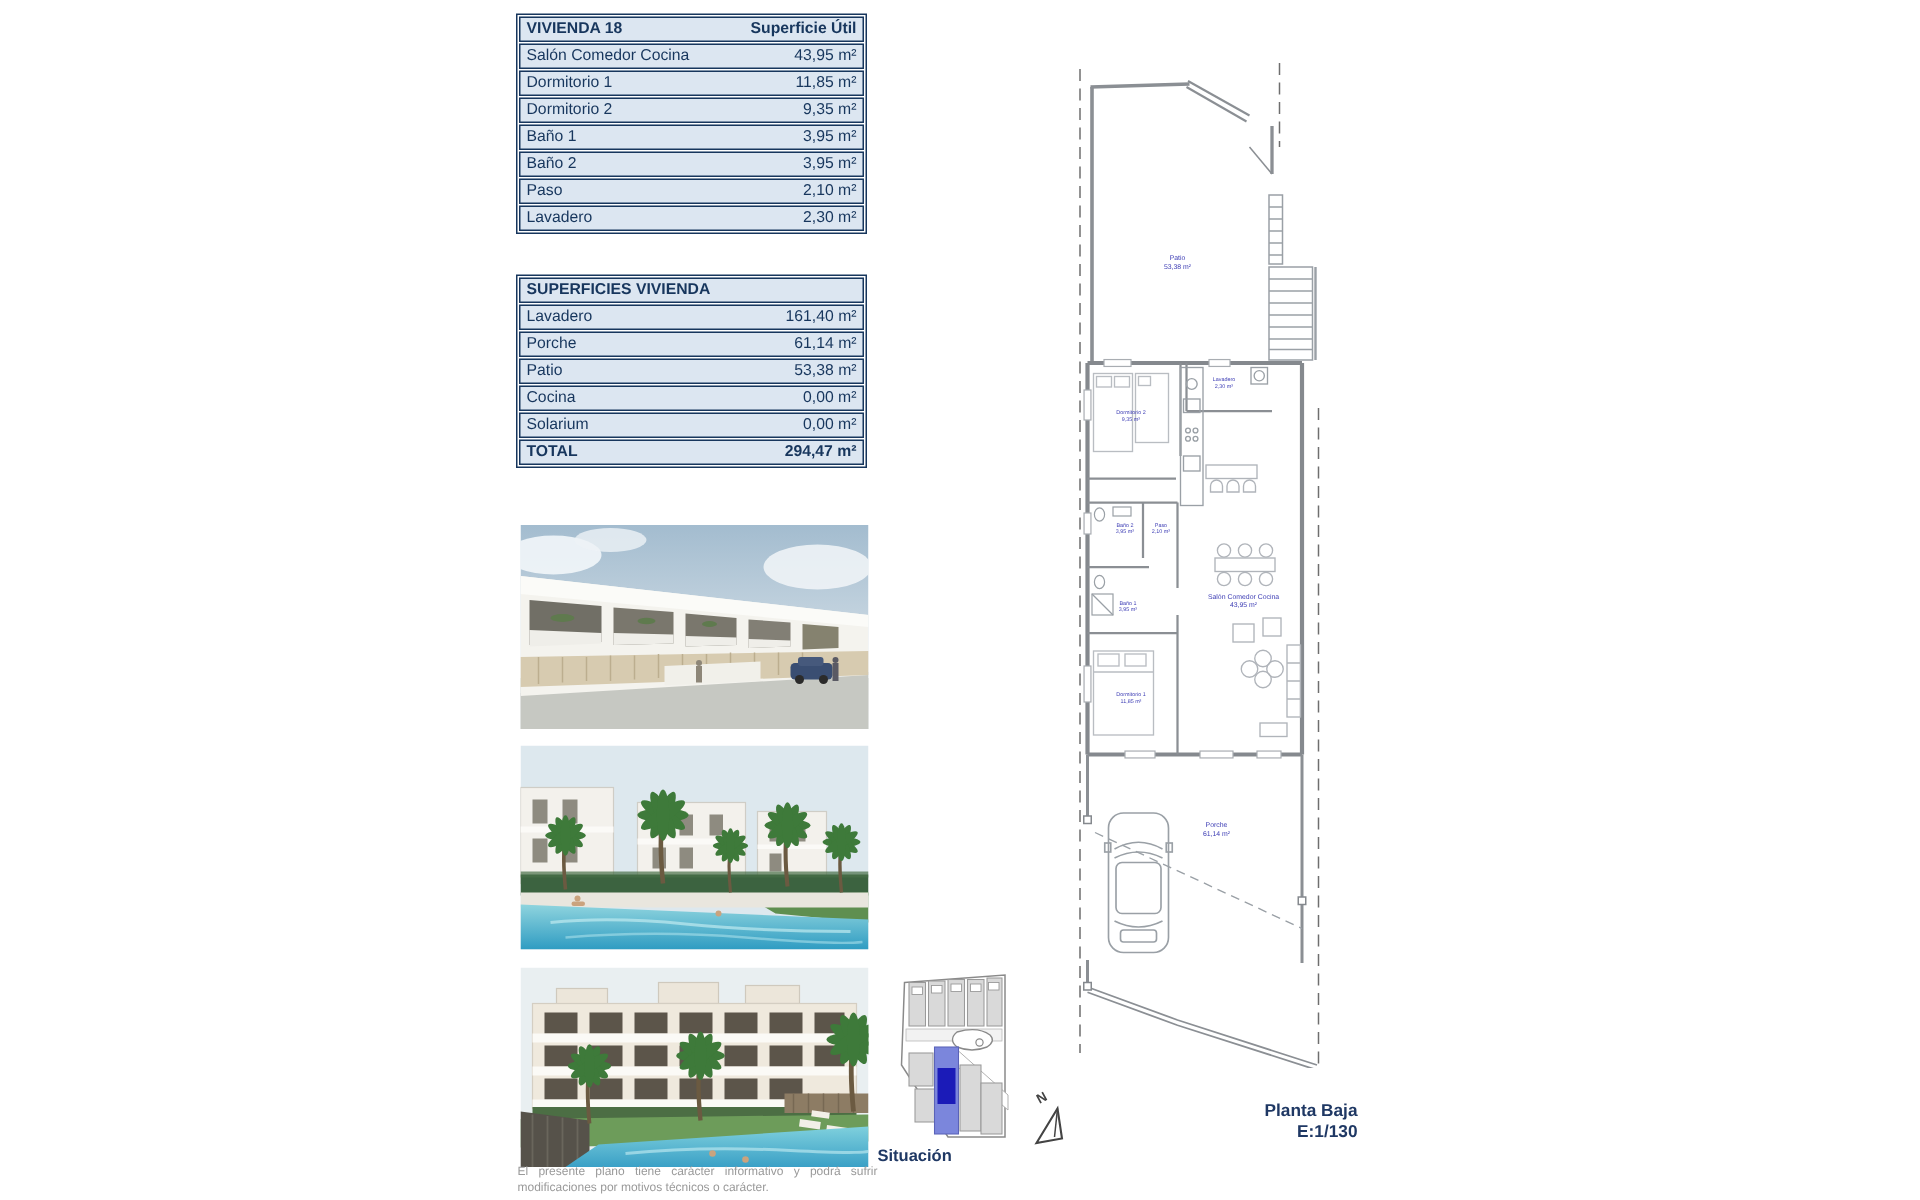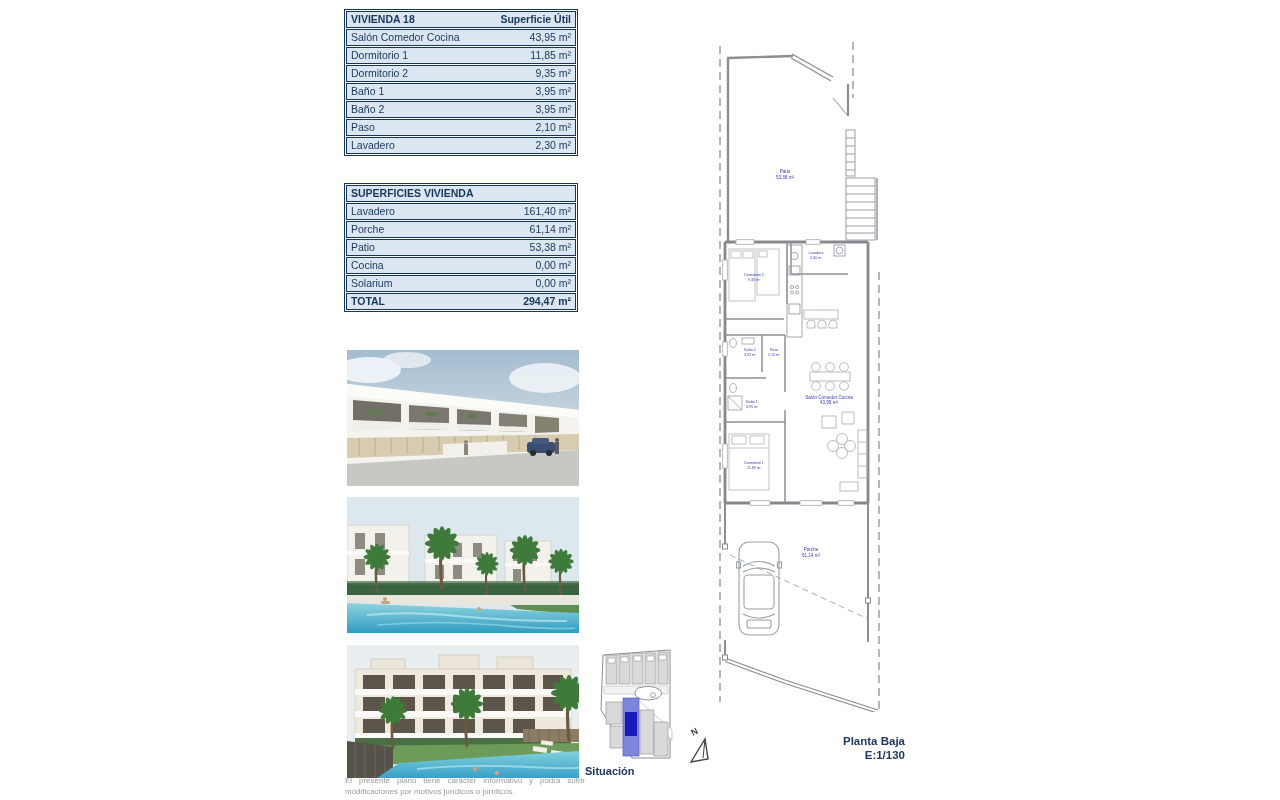--- a/index.html
+++ b/index.html
@@ -317,21 +317,21 @@
 
       <use href="#palm" transform="translate(46,104) scale(1.6)"></use>
       <use href="#palm" transform="translate(120,102) scale(1.8)"></use>
       <use href="#palm" transform="translate(222,96) scale(2.0)"></use>
 
       <circle cx="128" cy="124" r="2.2" fill="#caa37e"></circle>
       <circle cx="150" cy="128" r="2.2" fill="#caa37e"></circle>
     </svg>
   </div>
 
-  <div class="disclaimer">El presente plano tiene carácter informativo y podrá sufrir modificaciones por motivos jurídicos o jurídicos.</div>
+  <div class="disclaimer">El presente plano tiene carácter informativo y podrá sufrir modificaciones por motivos técnicos o carácter.</div>
 
   <div style="position:absolute; left:596px; top:646px;">
     <svg viewBox="0 0 80 118" width="80" height="118">
 
       <path d="M7,9 L74,4 L74,112 L36,112 L5,64 Z" fill="#ffffff" stroke="#8a8a8a" stroke-width="1"></path>
 
       <g fill="#d9d9d9" stroke="#9a9a9a" stroke-width=".7">
         <rect x="10" y="9" width="11" height="29"></rect>
         <rect x="23" y="8" width="11" height="30"></rect>
         <rect x="36" y="7" width="11" height="31"></rect>

